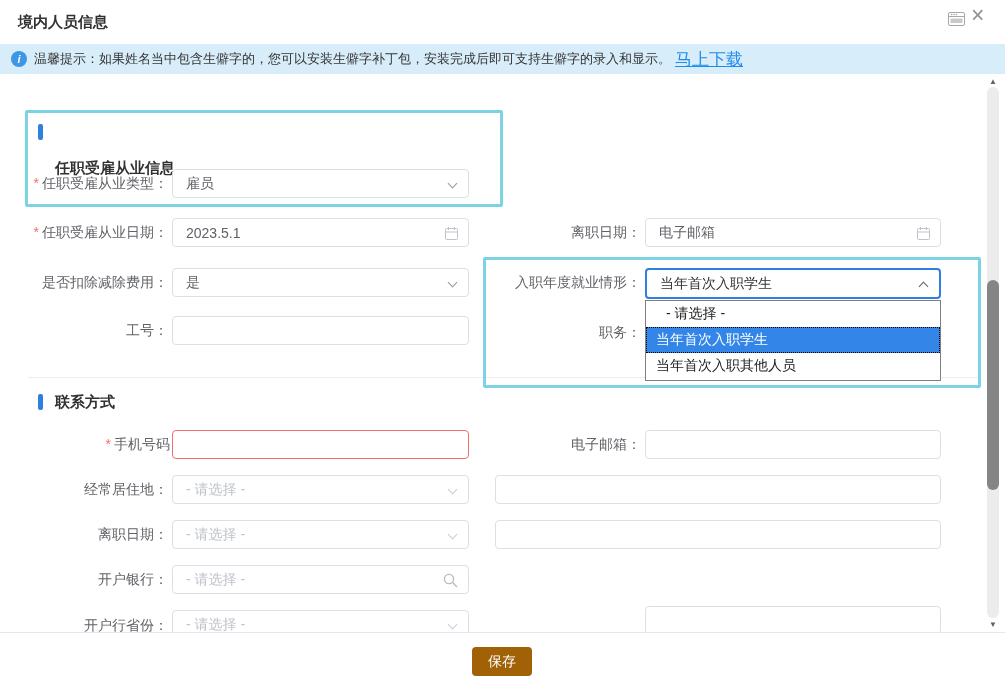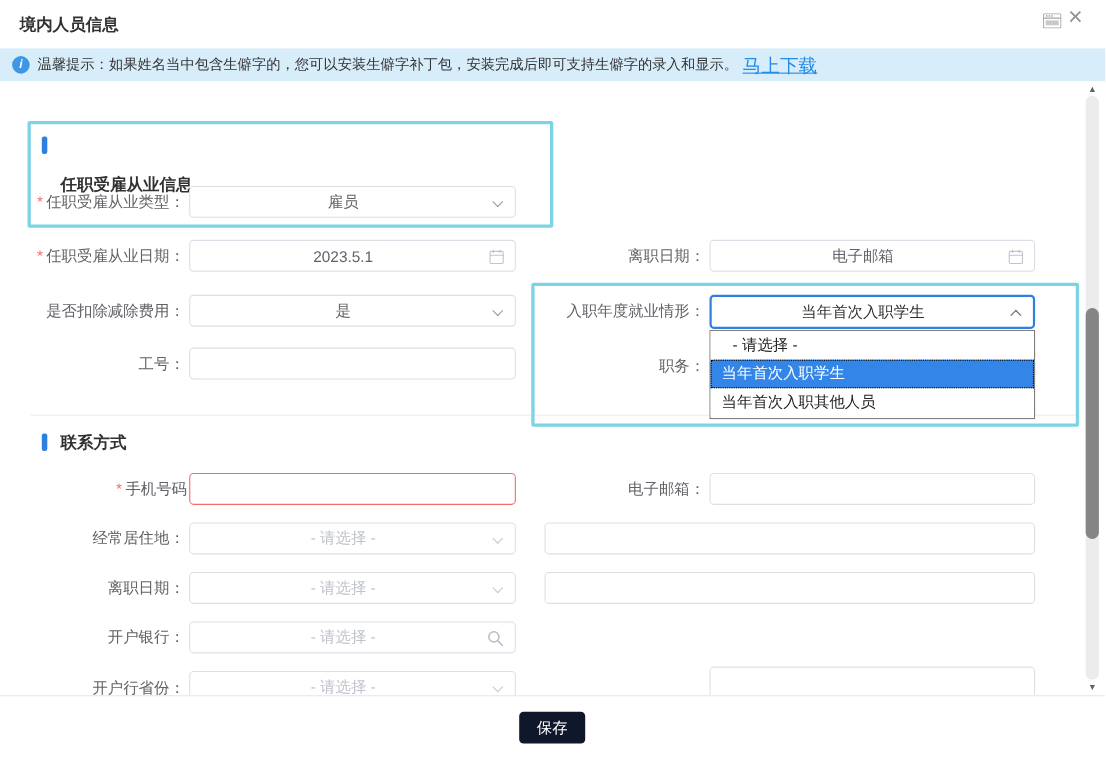--- a/index.html
+++ b/index.html
@@ -22,21 +22,21 @@
   .content { position:absolute; left:0; top:74px; width:1005px; height:558px; overflow:hidden; background:#fff; }
 
   .sec-bar { position:absolute; width:5px; height:16px; background:#2d7fe0; border-radius:2px; }
   .sec-title { position:absolute; font-size:15px; font-weight:bold; color:#303133; }
 
   .flabel { position:absolute; font-size:14px; color:#606266; text-align:right; white-space:nowrap; }
   .req { color:#f56c6c; margin-right:3px; font-size:14px; }
 
   .box { position:absolute; height:29px; border:1px solid #dcdfe6; border-radius:4px; background:#fff; font-size:14px; color:#606266; padding:0 30px 0 13px; width:297px; outline:none; }
   .box::placeholder { color:#bfc3cb; }
-  .sel { display:flex; align-items:center; cursor:pointer;justify-content:center; }
+  .sel { display:flex; align-items:center; cursor:pointer; }
   .chev { position:absolute; right:12px; top:10px; width:7px; height:7px; border-right:1.5px solid #97999c; border-bottom:1.5px solid #97999c; transform:rotate(45deg); }
   .chev.light { border-color:#c8ccd4; }
   .chev.up { transform:rotate(-135deg); top:13px; border-color:#606266; }
   .icon-right { position:absolute; right:9px; top:7px; }
 
   .err { border-color:#f56c6c !important; }
   .focus-sel { border:2px solid #2d7fe0; height:31px; }
 
   .dd-panel { position:absolute; left:645px; top:226px; width:296px; height:81px; background:#fff; border:1px solid #7f7f7f; z-index:6; }
   .dd-opt { height:26px; display:flex; align-items:center; font-size:14px; color:#222; padding-left:10px; cursor:pointer; background:#fff; }
@@ -46,21 +46,21 @@
   .hl-box { position:absolute; border:3px solid #7cd3e3; border-radius:2px; pointer-events:none; z-index:10; background:transparent; }
   .divider { position:absolute; left:28px; top:303px; width:950px; height:1px; background:#ebeef5; z-index:0; }
 
   
   .sb-arrow { position:absolute; left:987px; width:12px; font-size:8px; color:#606266; text-align:center; cursor:pointer; }
   .sb-track { position:absolute; left:987px; top:13px; width:12px; height:531px; background:#ececec; border-radius:6px; }
   .sb-thumb { position:absolute; left:987px; top:206px; width:12px; height:210px; background:#858585; border-radius:6px; cursor:pointer; z-index:2; }
 
   
   .footer { position:absolute; left:0; top:632px; width:1005px; height:56px; background:#fff; border-top:1px solid #e4e7ed; }
-  .save-btn { position:absolute; left:472px; top:14px; width:60px; height:29px; background:#0f172a; color:#fff; font-size:14px; border:none; border-radius:4px; cursor:pointer; }
+  .save-btn { position:absolute; left:472px; top:14px; width:60px; height:29px; background:#a16207; color:#fff; font-size:14px; border:none; border-radius:4px; cursor:pointer; }
 </style>
 </head>
 <body>
 
 <div class="stage">
 
   <div class="titlebar">
     <div class="win-title">境内人员信息</div>
     <span class="tb-icon" style="left:948px;">
       <svg width="17" height="14" viewBox="0 0 17 14">

